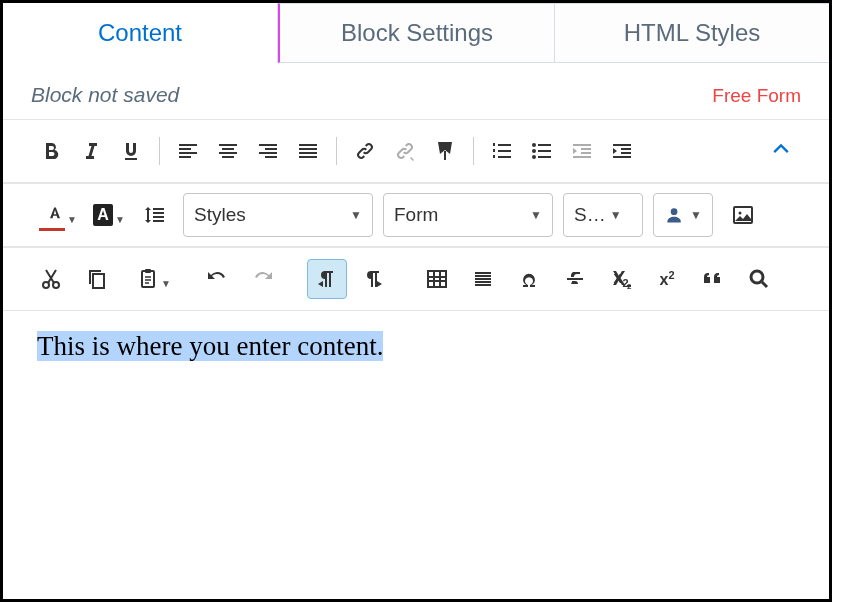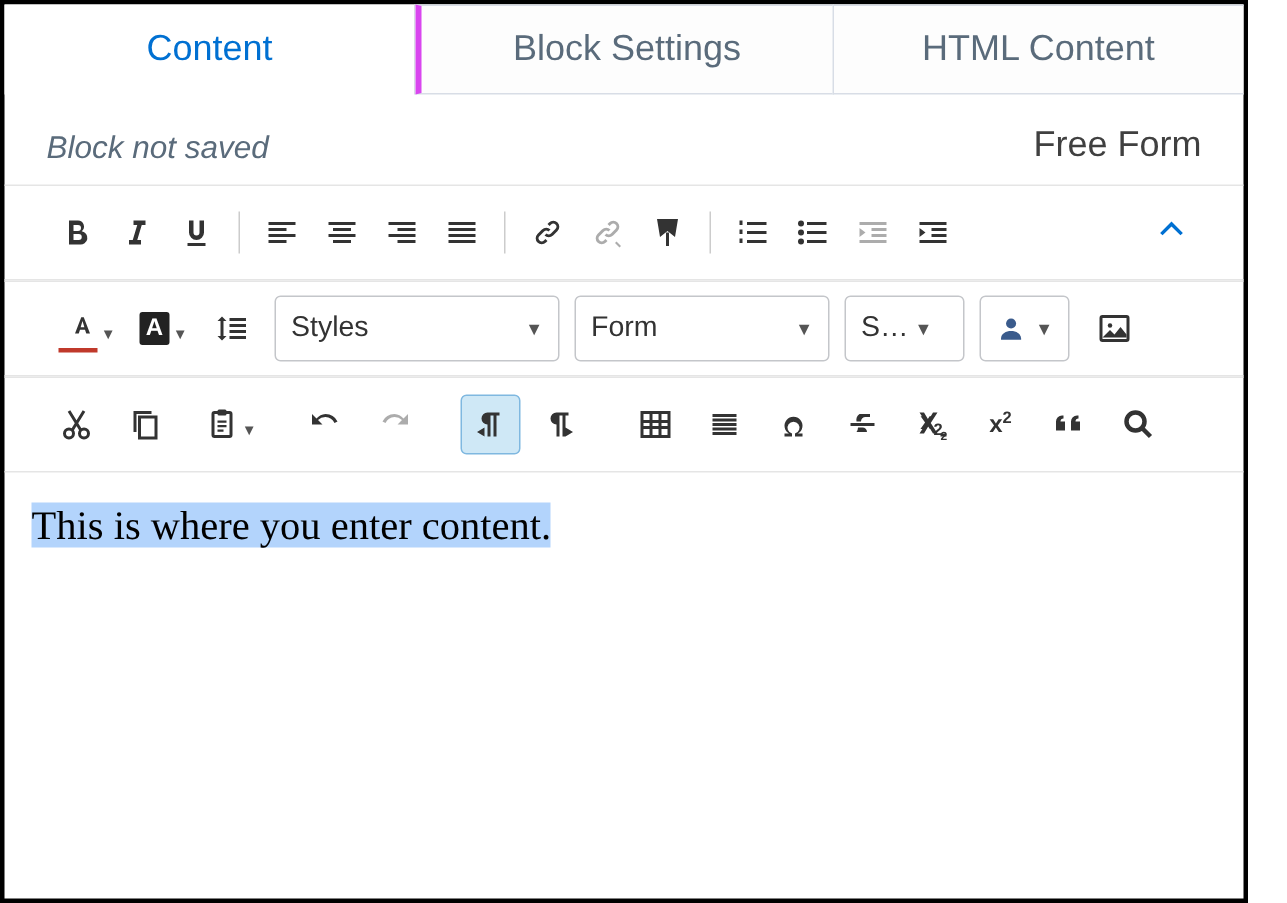--- a/index.html
+++ b/index.html
@@ -19,29 +19,29 @@
     border-right: 1px solid #d8dde6;
   }
   .tab + .tab { border-left: 1px solid #d8dde6; }
   .tab.active + .tab { border-left: none; }
   .tab:first-child.active { border-left: none; }
   .tab:not(.active) { background: #fdfdfd; border-top: 1px solid #d8dde6; }
   .tab:first-child:not(.active){ border-left:none;}
   .tab:last-child{ border-right:none;}
   .tab:first-child.active{border-top:none;}
   .tab.active{border-top:none; background:#fff;}
-  .tabs .tab:nth-child(2){border-left:4px solid #d946ef;}
+  .tabs .tab:nth-child(2){border-left:2px solid #d946ef;}
   .tabs .tab:nth-child(1).active{border-right:1px solid #d8dde6;}
   
   .status-row {
     display:flex; justify-content: space-between; padding: 20px 28px 12px 28px;
     align-items:flex-end;
   }
   .block-not-saved { font-style: italic; color:#5a6b7b; font-size:21px; }
-  .free-form { color:#404040; font-size:24px; }
+  .free-form { color:#ef4444; font-size:19px; }
   
   .toolbar-row {
     display:flex; align-items:center; padding: 6px 28px; gap:0;
     border-top:1px solid #e5e5e5; border-bottom:1px solid #e5e5e5;
     min-height:64px;
   }
   .toolbar-row:last-of-type{ border-bottom:1px solid #d8dde6;}
   .tbtn {
     width:40px; height:40px; display:inline-flex; align-items:center;
     justify-content:center; color:#333; cursor:pointer; position:relative;
@@ -59,42 +59,42 @@
   .dd .caret { margin-left:auto; color:#555; font-size:12px;}
   .dd.styles{ width:190px;}
   .dd.font{ width:170px;}
   .dd.size{ width:80px;}
   .dd.user{ width:60px; justify-content:center;}
   
   .active-btn{ background:#cfe8f6; border:1px solid #7fb8e0; border-radius:4px;}
   
   svg { width:24px; height:24px; fill:#333; }
   
-  .content-area { flex:1; padding:20px 18px; }
+  .content-area { flex:1; padding:20px 34px; }
   .selected-text {
     font-family: "Times New Roman", Georgia, serif; font-size:27px;
     background:#b3d4fc; display:inline; color:#000;
   }
   
   .color-underline::after{
     content:''; position:absolute; bottom:4px; left:8px; right:14px;
     height:3px; background:#c0392b;
   }
   .bg-color-box{ background:#222; color:#fff; border-radius:2px; padding:2px 4px;}
   .mini-caret{ font-size:10px; color:#555; position:absolute; right:2px; bottom:10px;}
 </style>
 </head>
 <body>
 
 <div class="window">
 
   <div class="tabs">
     <div class="tab active">Content</div>
     <div class="tab">Block Settings</div>
-    <div class="tab">HTML Content</div>
+    <div class="tab">HTML Styles</div>
   </div>
 
   <div class="status-row">
     <span class="block-not-saved">Block not saved</span>
     <span class="free-form">Free Form</span>
   </div>
 
   <div class="toolbar-row">
     <button class="tbtn">
         <svg viewBox="0 0 24 24">

